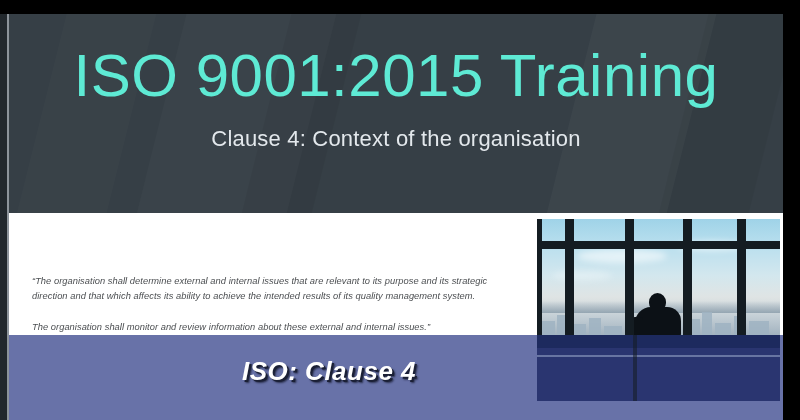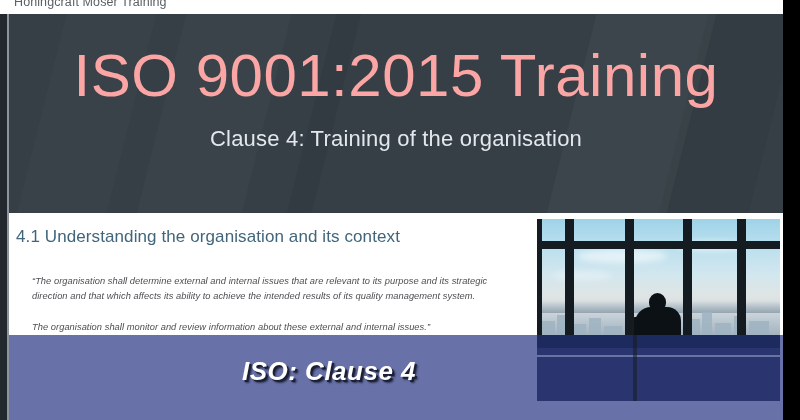--- a/index.html
+++ b/index.html
@@ -93,21 +93,21 @@
   .hero-slash.b { left: 255px;  background: rgba(0,0,0,0.05); width: 70px; }
   .hero-slash.c { left: 560px;  background: rgba(255,255,255,0.030); width: 120px; }
   .hero-slash.d { left: 672px;  background: rgba(0,0,0,0.045); width: 90px; }
   .hero-slash.e { left: 30px;   background: rgba(255,255,255,0.015); width: 90px; }
 
   .hero-title {
     position: absolute;
     left: 0; top: 32px;
     width: 774px;
     text-align: center;
-    color: #fca5a5;
+    color: #5eead4;
     font-size: 60px;
     font-weight: 300;
     letter-spacing: 0.5px;
     line-height: 1;
     white-space: nowrap;
   }
   .hero-subtitle {
     position: absolute;
     left: 0; top: 112px;
     width: 774px;
@@ -308,37 +308,32 @@
     text-shadow:
        2px 2px 0 #1b2036,
        3px 3px 2px rgba(10,14,30,0.65);
   }
 </style>
 </head>
 <body>
 
 <div id="stage">
 
-  <div class="top-strip">
-    <div class="top-strip-title">Honingcraft Moser Training</div>
-    <div class="top-strip-rule"></div>
-  </div>
 
   <div class="hero">
     <div class="hero-slash e"></div>
     <div class="hero-slash a"></div>
     <div class="hero-slash b"></div>
     <div class="hero-slash c"></div>
     <div class="hero-slash d"></div>
     <div class="hero-title">ISO 9001:2015 Training</div>
-    <div class="hero-subtitle">Clause 4: Training of the organisation</div>
+    <div class="hero-subtitle">Clause 4: Context of the organisation</div>
   </div>
 
   <div class="content-panel">
-    <div class="section-heading">4.1 Understanding the organisation and its context</div>
     <div class="body-copy">
       <p class="first">“The organisation shall determine external and internal issues that are relevant to its purpose and its strategic direction and that which affects its ability to achieve the intended results of its quality management system.</p>
       <p class="second">The organisation shall monitor and review information about these external and internal issues.”</p>
     </div>
   </div>
 
   <div class="photo">
     <div class="sky"></div>
     <div class="cloud c1"></div>
     <div class="cloud c2"></div>

